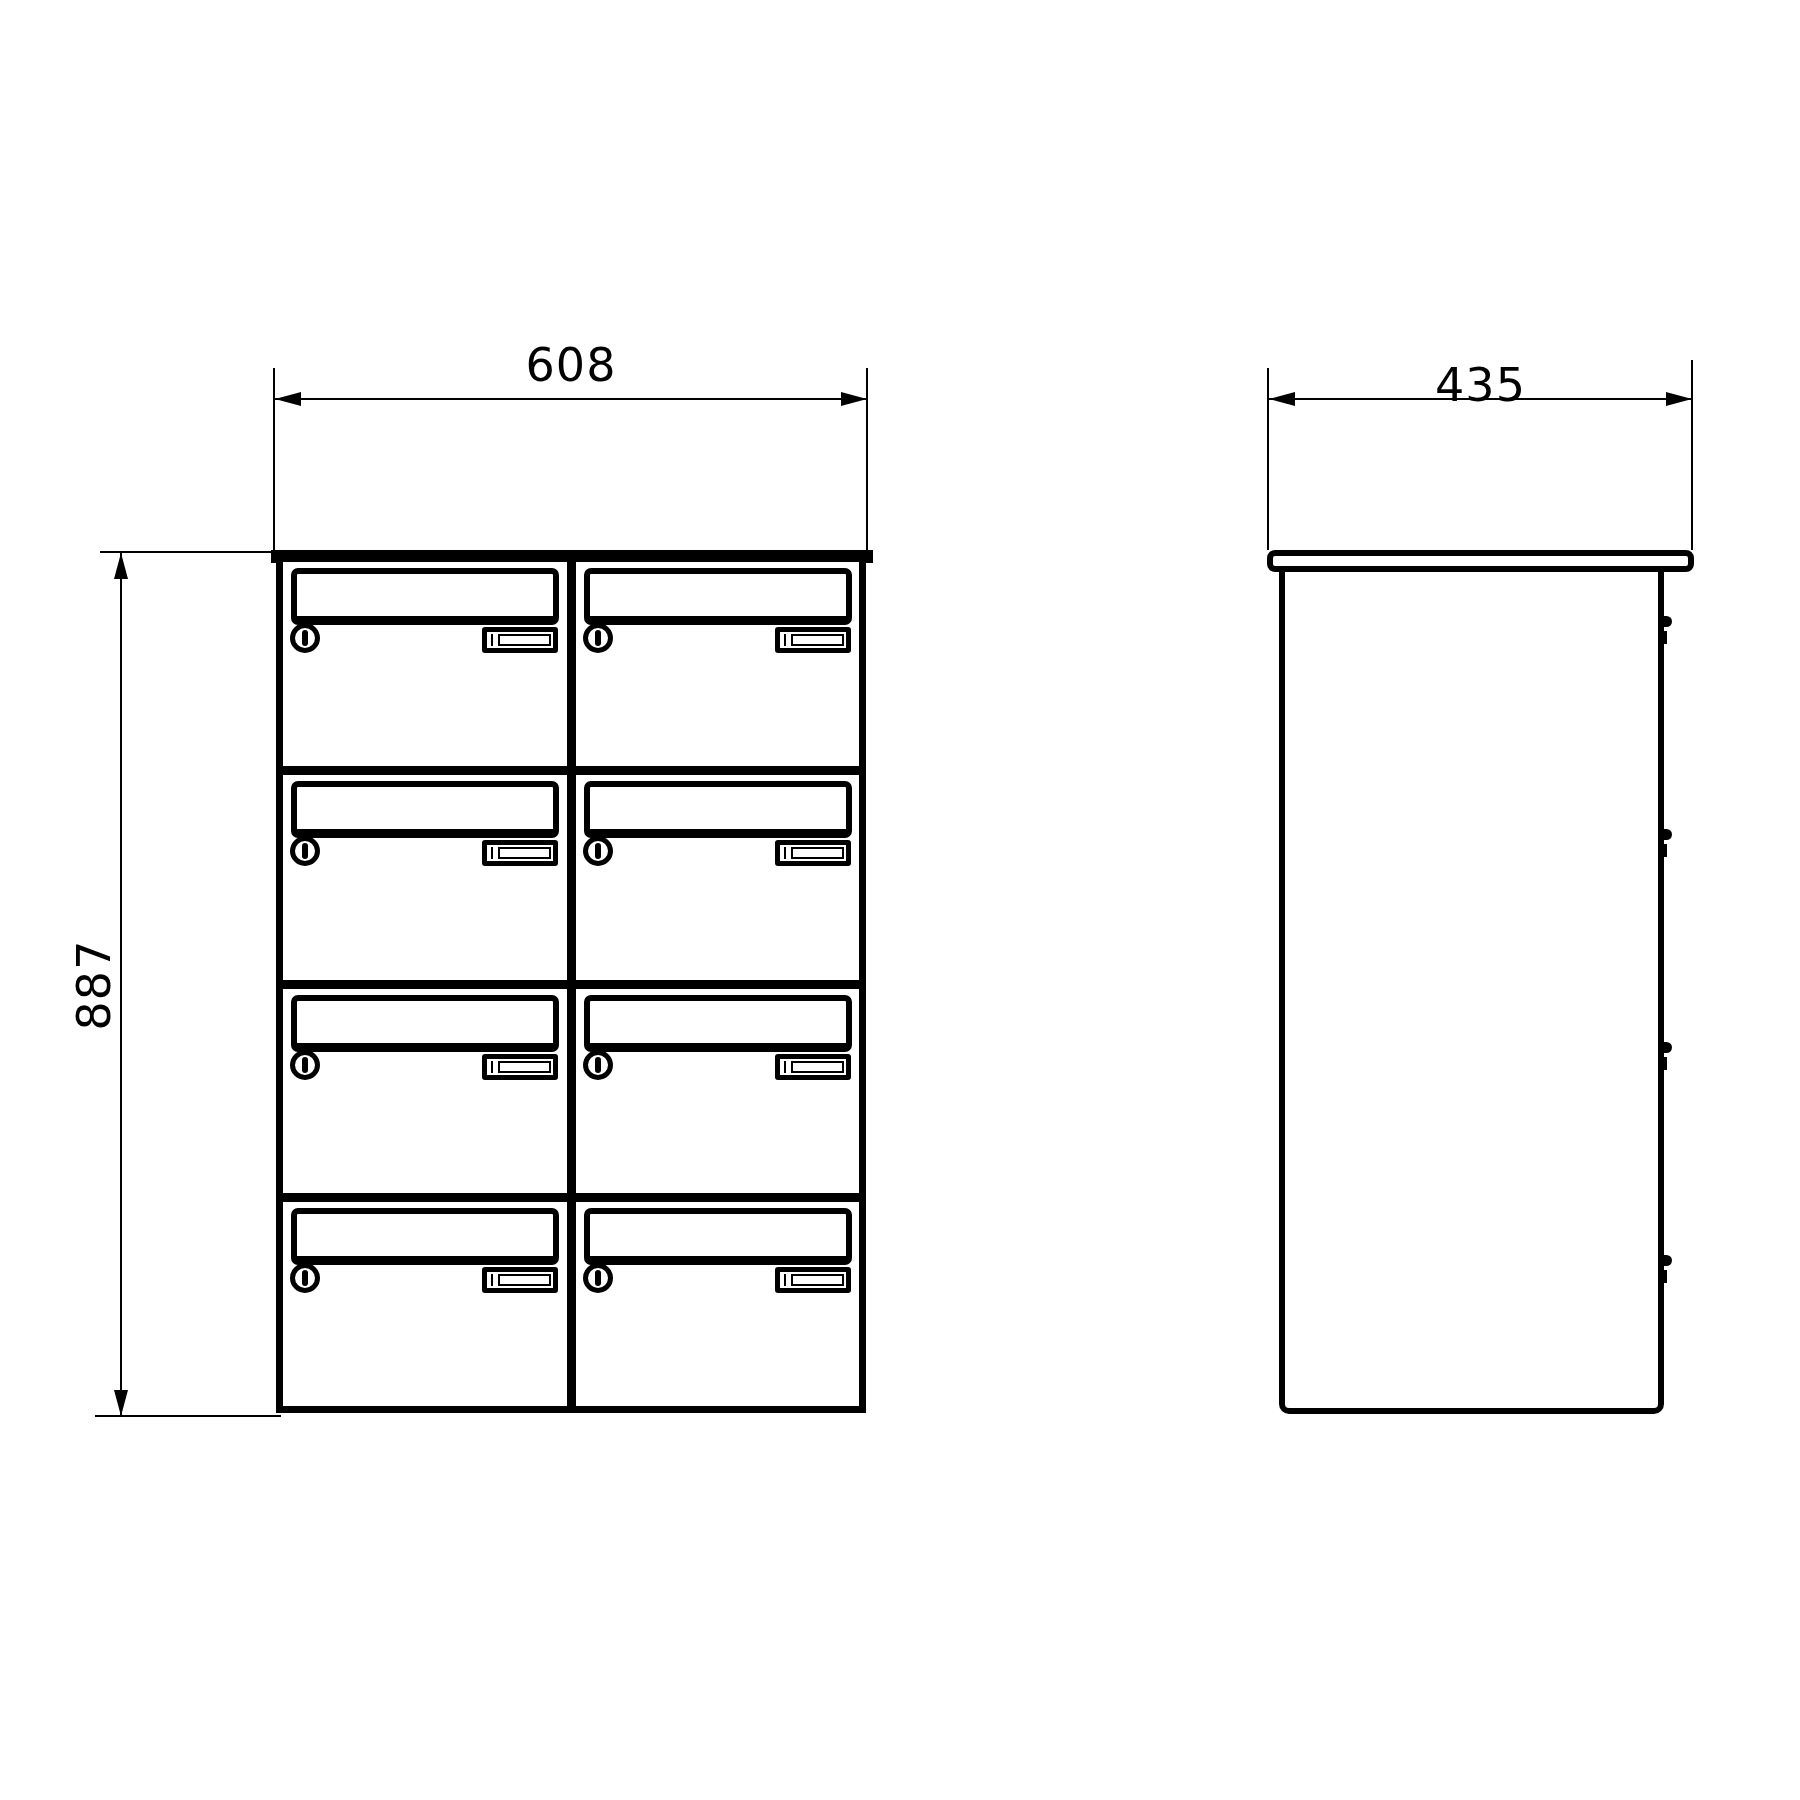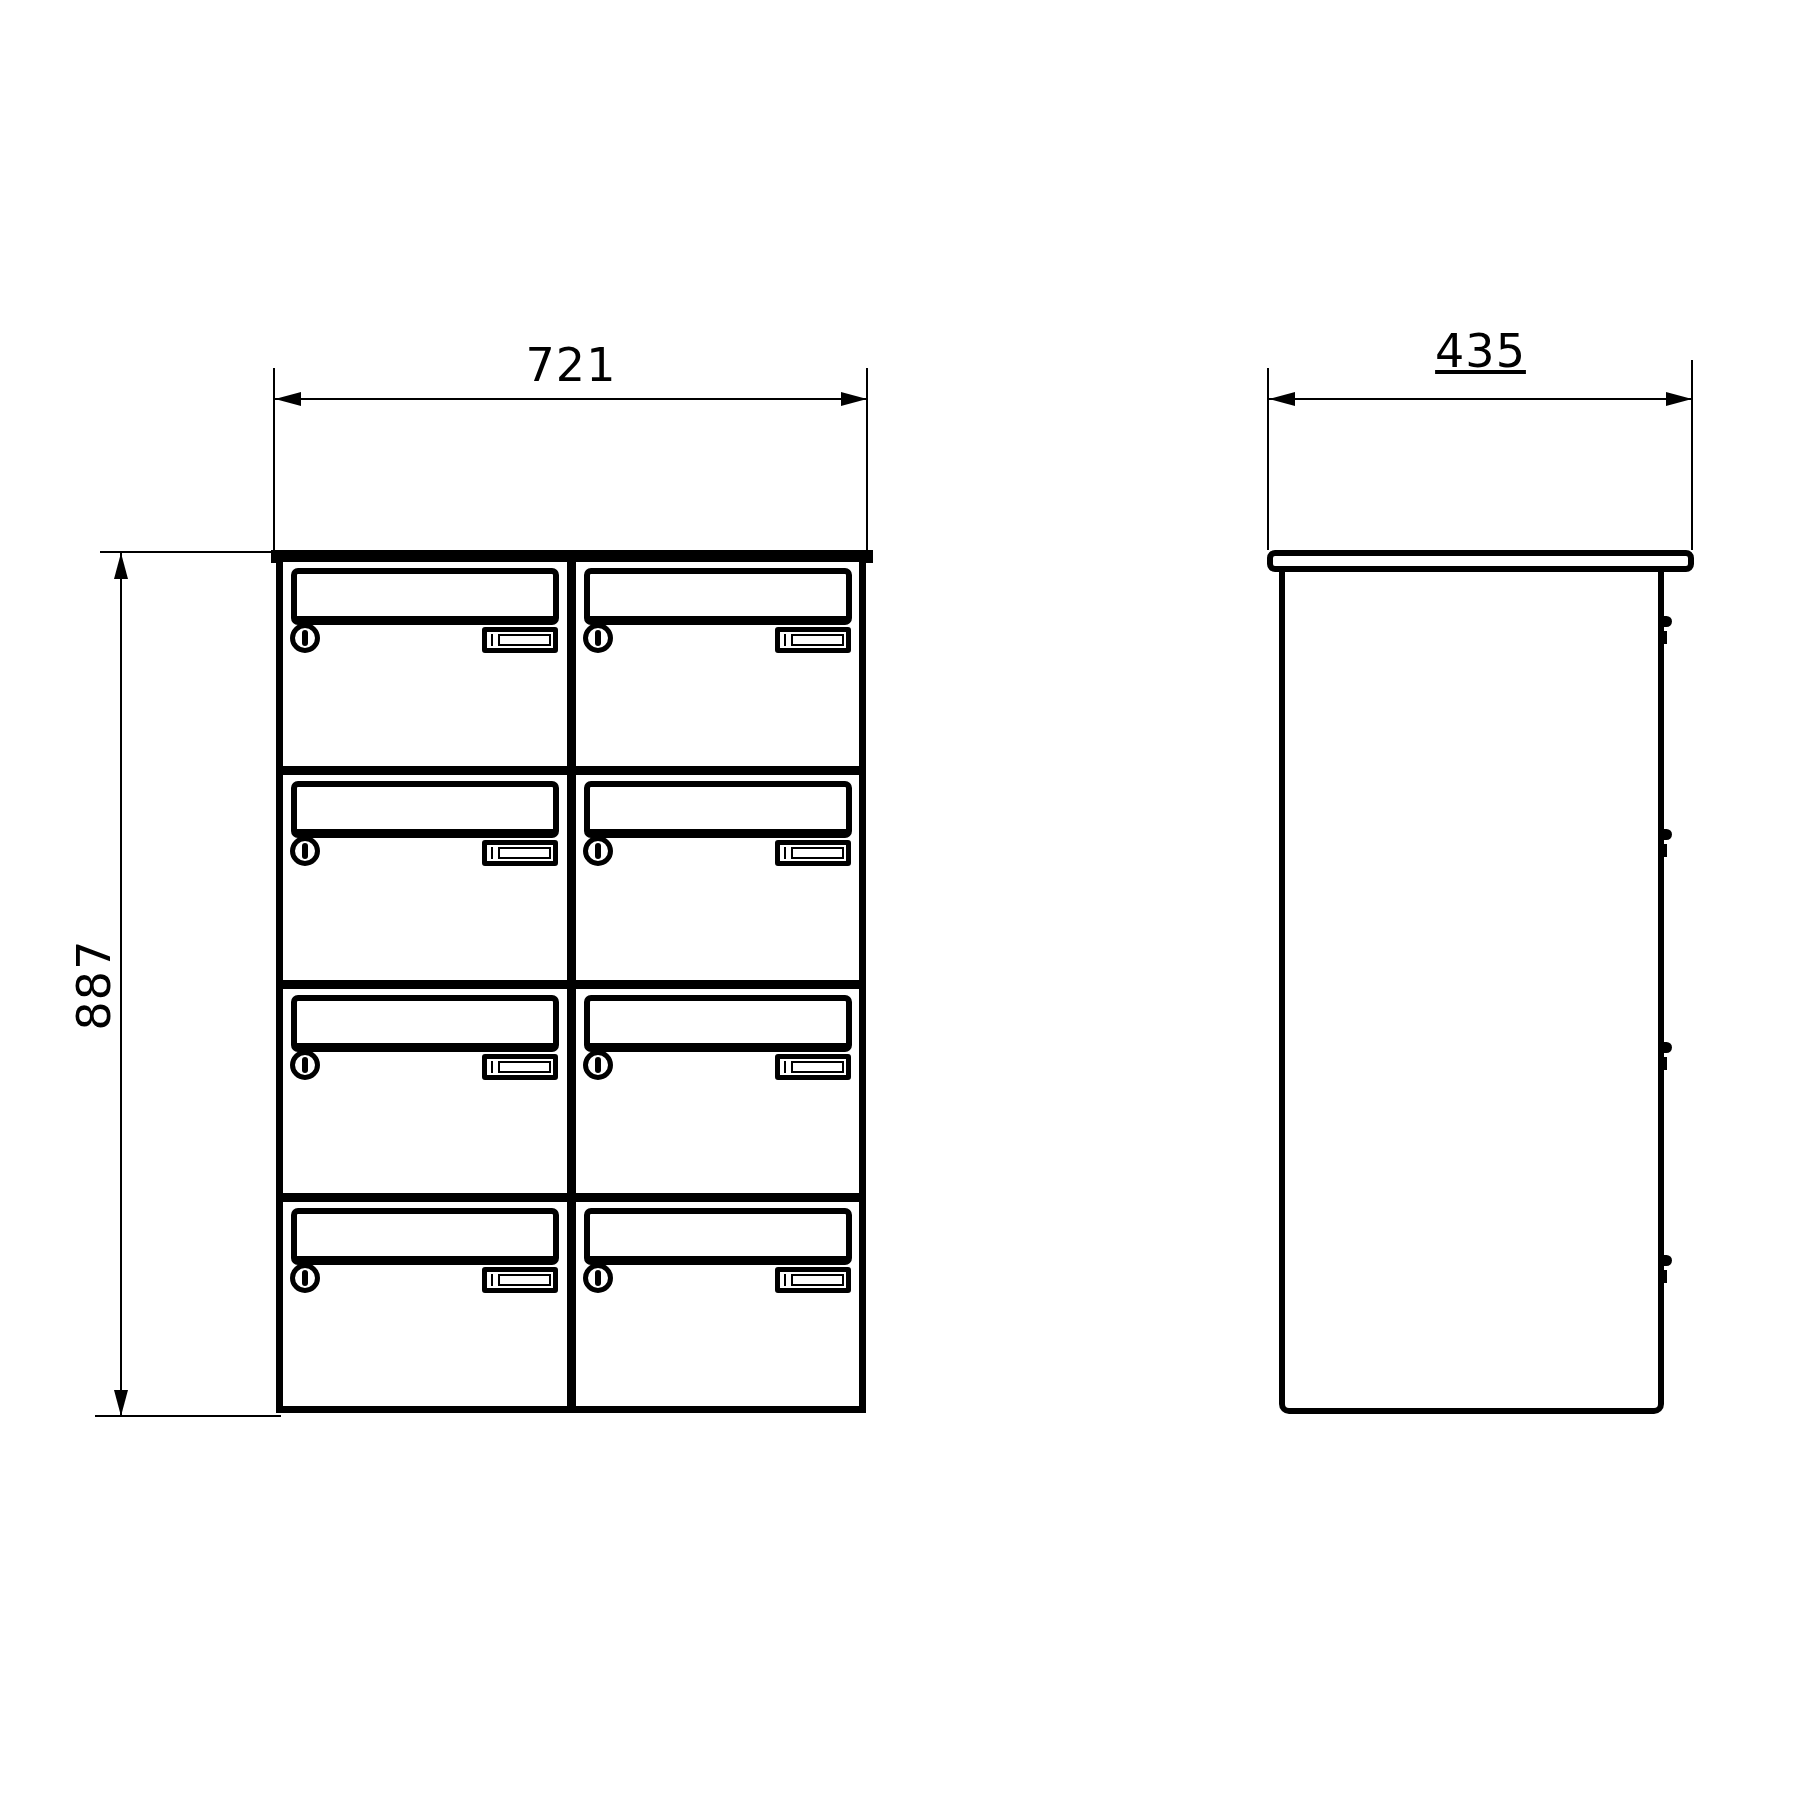--- a/index.html
+++ b/index.html
@@ -174,30 +174,30 @@
       <div class="abs nub" style="top: 1255px;"></div>
       <div class="abs nub-strip" style="top: 1270px;"></div>
     </div>
 
   <div>
     <div class="abs thin" style="left:273px;top:368px;width:2px;height:182px;"></div>
     <div class="abs thin" style="left:866px;top:368px;width:2px;height:182px;"></div>
     <div class="abs thin" style="left:275px;top:398px;width:592px;height:2px;"></div>
     <div class="arr arr-left" style="left:275px;top:392px;"></div>
     <div class="arr arr-right" style="left:841px;top:392px;"></div>
-    <div class="dim-label" style="left:275px;top:342px;width:592px;">721</div>
+    <div class="dim-label" style="left:275px;top:342px;width:592px;">608</div>
   </div>
 
   <div>
     <div class="abs thin" style="left:1267px;top:368px;width:2px;height:182px;"></div>
     <div class="abs thin" style="left:1691px;top:360px;width:2px;height:190px;"></div>
     <div class="abs thin" style="left:1269px;top:398px;width:423px;height:2px;"></div>
     <div class="arr arr-left" style="left:1269px;top:392px;"></div>
     <div class="arr arr-right" style="left:1666px;top:392px;"></div>
-    <div class="dim-label" style="left:1269px;top:328px;width:423px;text-decoration:underline;">435</div>
+    <div class="dim-label" style="left:1269px;top:362px;width:423px;">435</div>
   </div>
 
   <div>
     <div class="abs thin" style="left:100px;top:551px;width:174px;height:2px;"></div>
     <div class="abs thin" style="left:95px;top:1415px;width:186px;height:2px;"></div>
     <div class="abs thin" style="left:120px;top:553px;width:2px;height:863px;"></div>
     <div class="arr arr-up" style="left:114px;top:553px;"></div>
     <div class="arr arr-down" style="left:114px;top:1390px;"></div>
     <div class="dim-label" id="dim887-label">887</div>
   </div>

